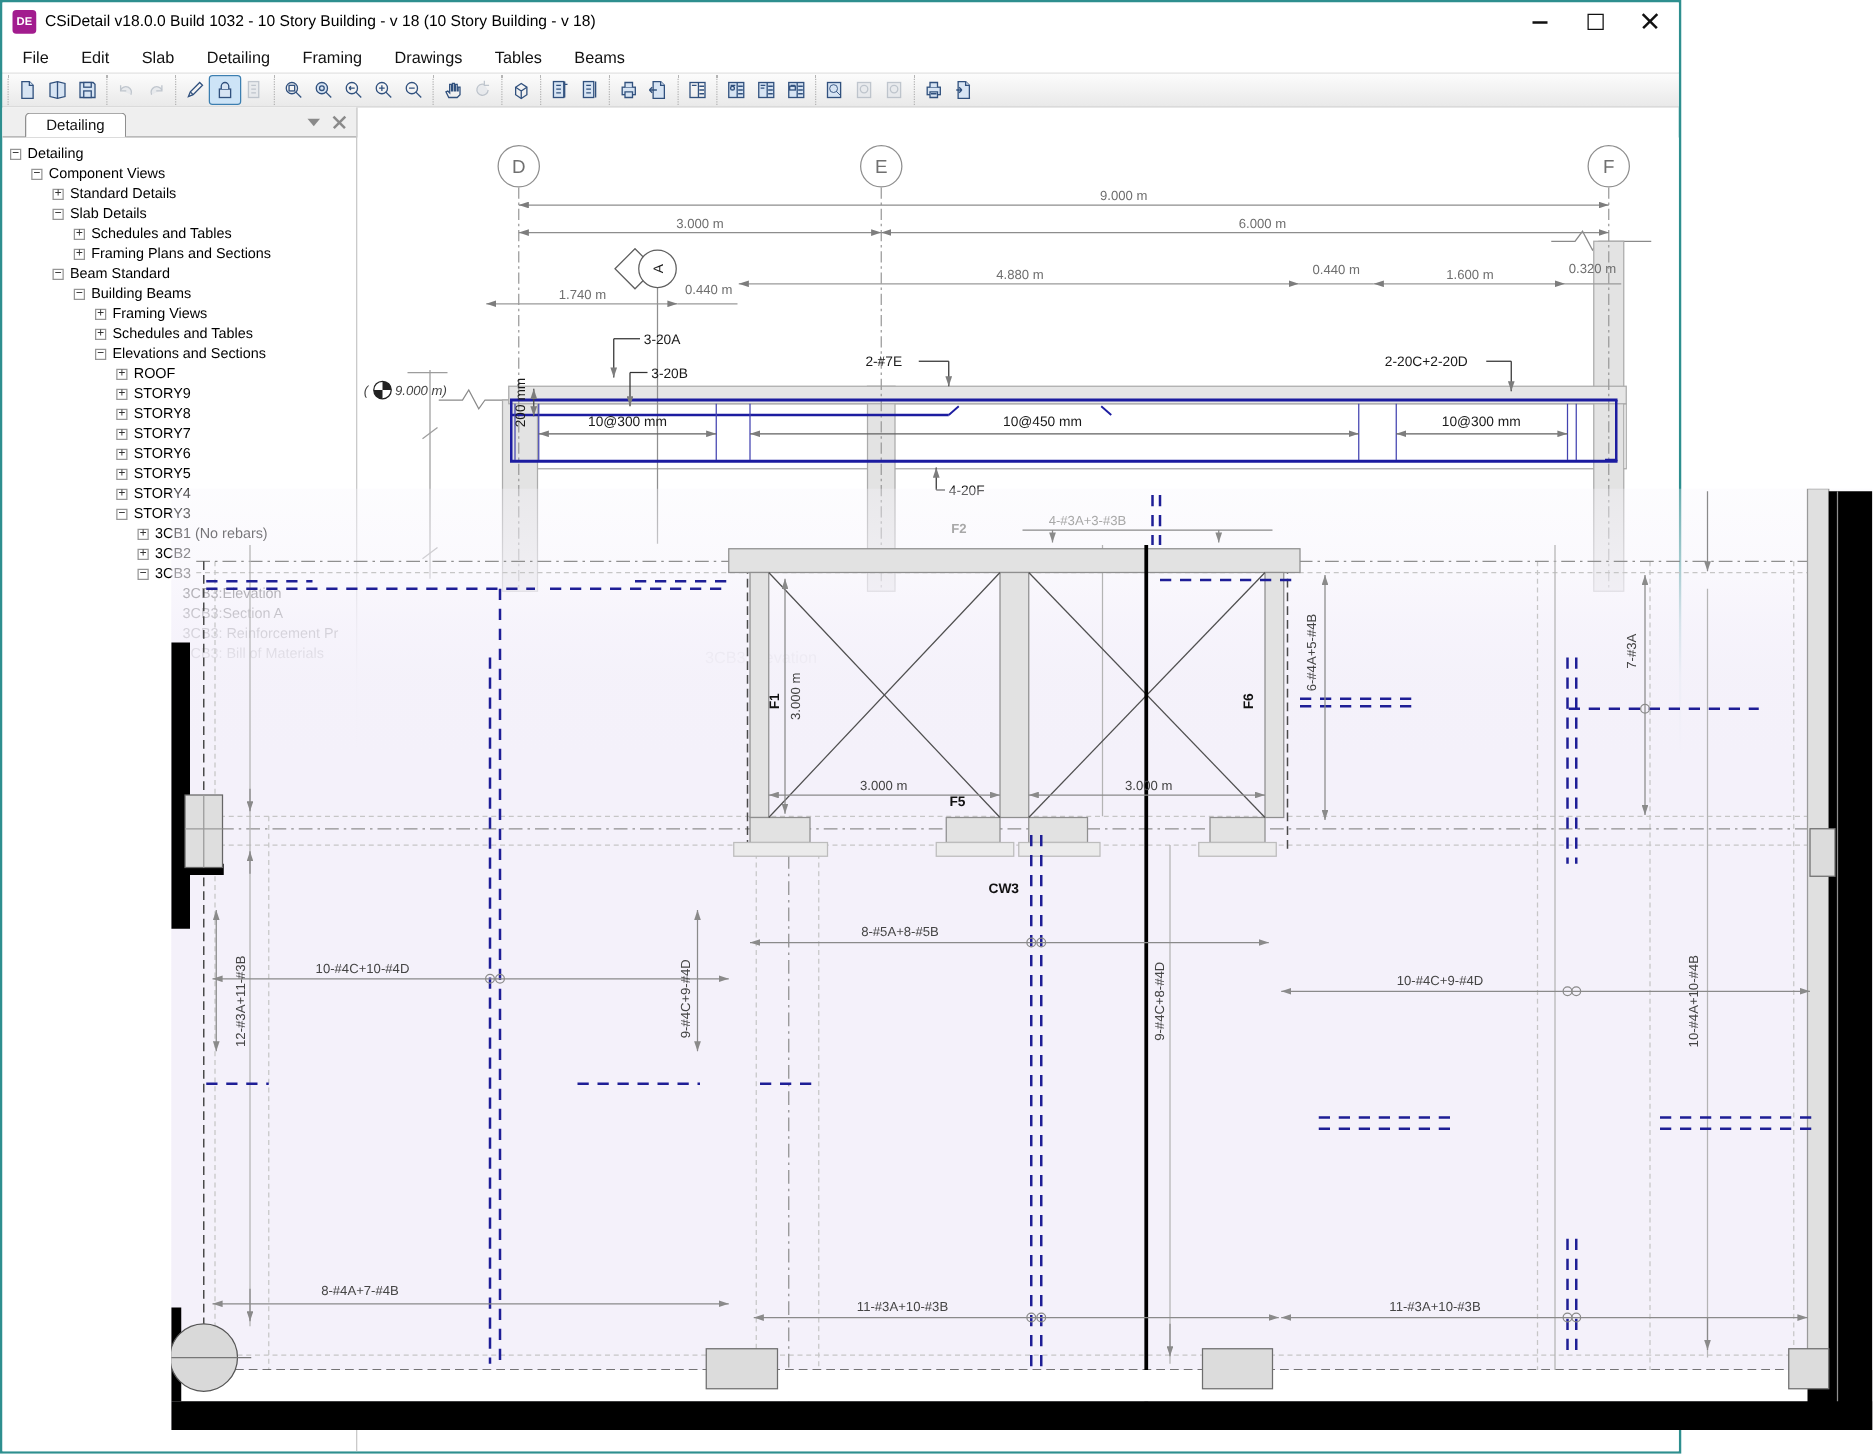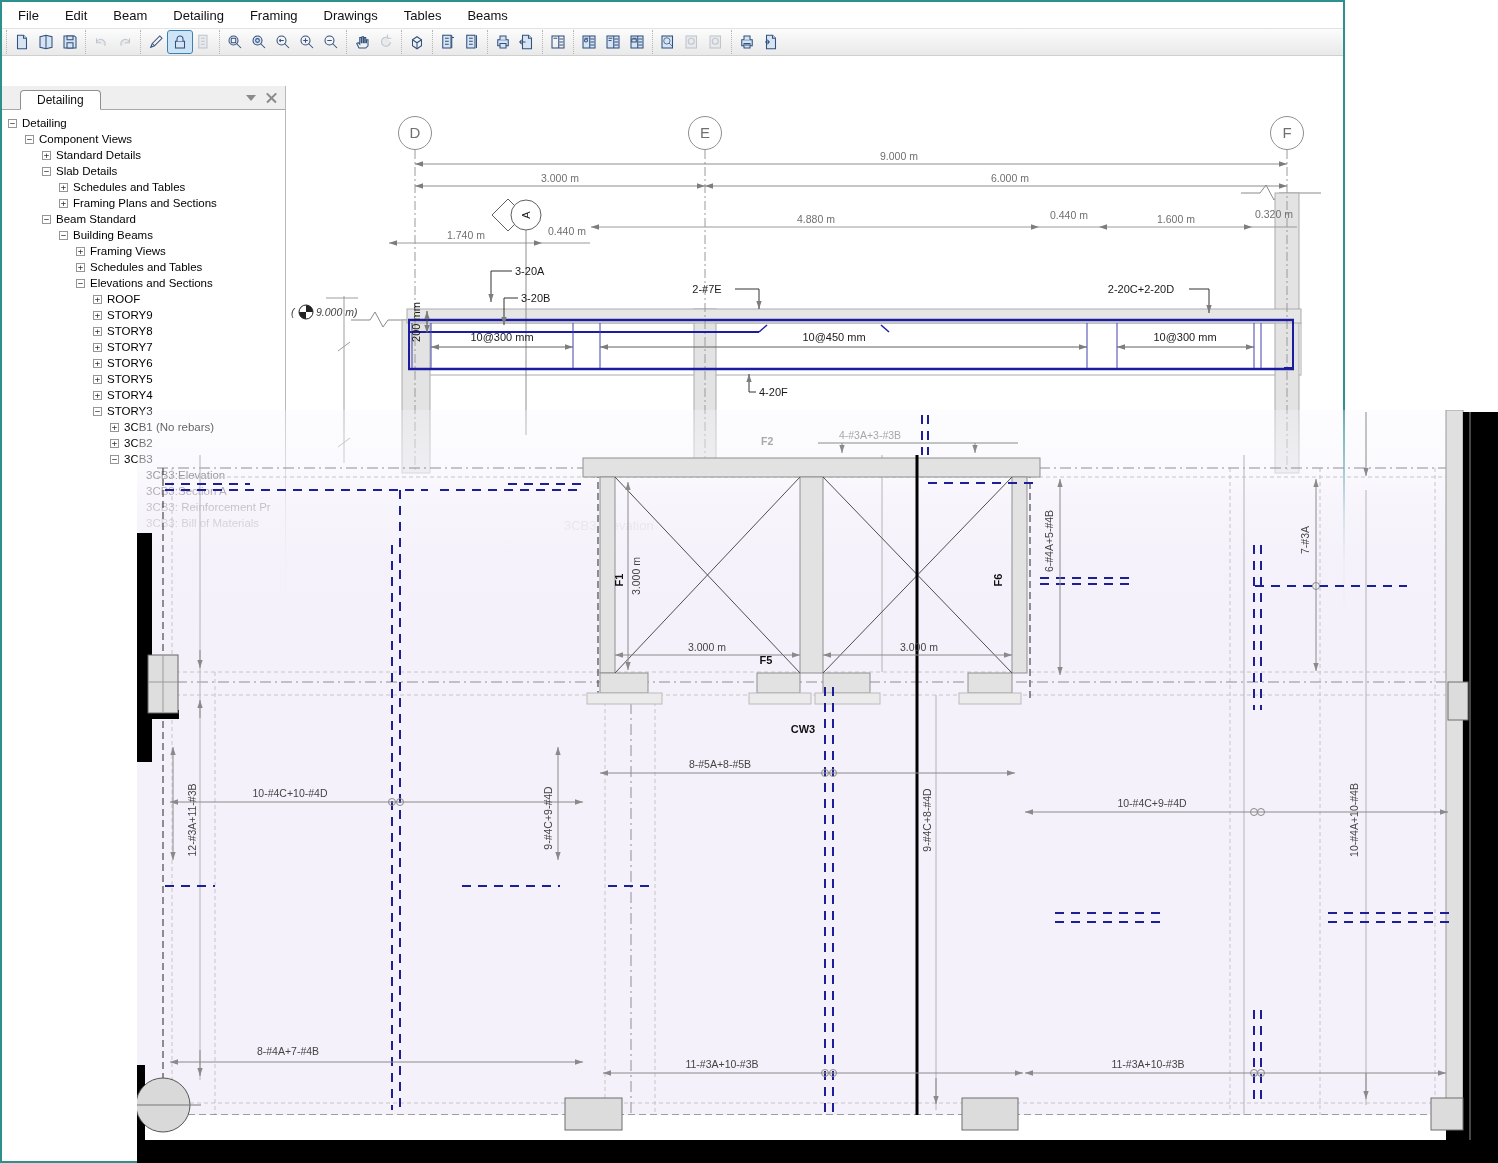--- a/index.html
+++ b/index.html
@@ -65,21 +65,21 @@
   .dimtxt { font-size:10.5px; fill:#6f6f6f; }
   .dimtxt2 { font-size:10.5px; fill:#444; }
   .gridtxt { font-size:15px; fill:#707070; }
   .callout { font-size:11px; fill:#1a1a1a; }
   .boldlbl { font-size:11px; font-weight:bold; fill:#111; }
   .faintlbl { font-size:10.5px; fill:#a8a8a8; }
   .ghostcap { font-size:13px; fill:#9a9a9a; }
   .lvl { font-size:10.5px; font-style:italic; fill:#444; }
 
   
-  .overlay { position:absolute; left:137px; top:410px; width:1361px; height:753px; z-index:50;
+  .overlay { position:absolute; left:137px; top:391px; width:1361px; height:753px; z-index:50;
     background:linear-gradient(180deg,
       rgba(247,245,252,0.30) 0px,
       rgba(247,245,252,0.58) 58px,
       rgba(245,242,251,0.84) 105px,
       rgba(244,241,250,0.97) 150px,
       #f4f1fa 215px); }
   .overlay svg { position:absolute; left:0; top:0; }
 </style>
 </head>
 <body>
@@ -142,25 +142,34 @@
         <path d="M18,12 a6,6 0 1 1 -4,-6"></path>
         <path d="M14,2 v5 h5" fill="none"></path>
       </g>
   </defs>
 </svg>
 
 <div class="screen">
 
   <div class="app-window">
 
+    <div class="titlebar">
+      <div class="app-badge">DE</div>
+      <div class="title-text">CSiDetail v18.0.0 Build 1032 - 10 Story Building - v 18 (10 Story Building - v 18)</div>
+      <div class="win-controls">
+        <div class="wc wc-min"></div>
+        <div class="wc wc-max"></div>
+        <div class="wc wc-close"></div>
+      </div>
+    </div>
 
     <div class="menubar">
       <span class="menu-item">File</span>
       <span class="menu-item">Edit</span>
-      <span class="menu-item">Beam</span>
+      <span class="menu-item">Slab</span>
       <span class="menu-item">Detailing</span>
       <span class="menu-item">Framing</span>
       <span class="menu-item">Drawings</span>
       <span class="menu-item">Tables</span>
       <span class="menu-item">Beams</span>
     </div>
 
     <div class="toolbar">
       <div class="tgroup">
         <div class="tb fill">

